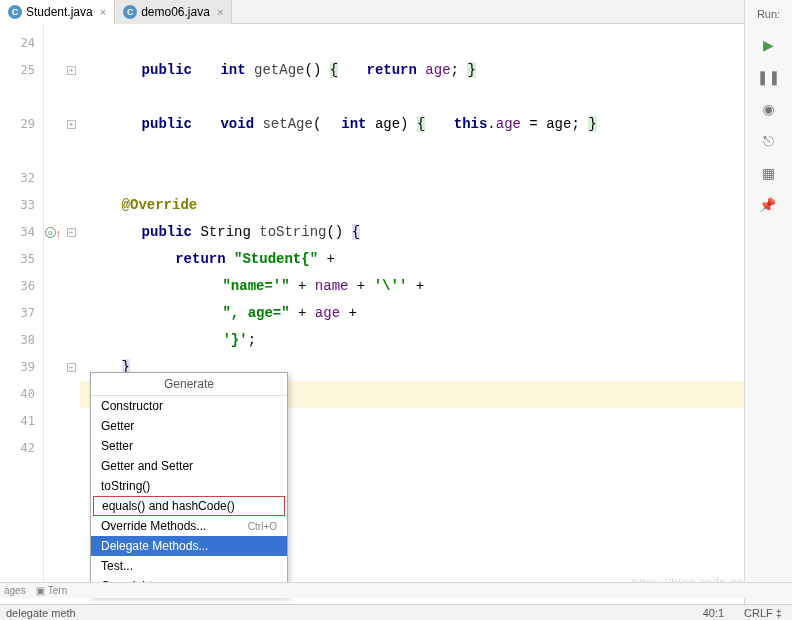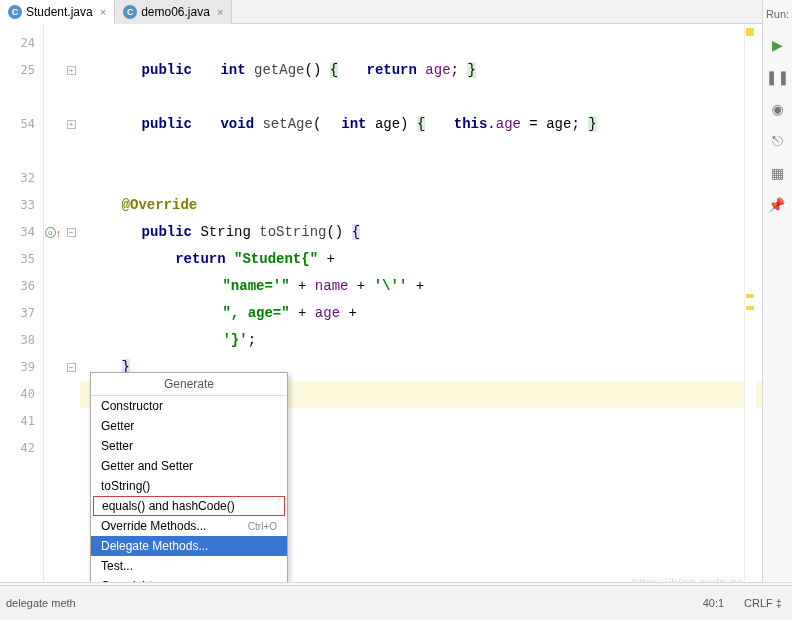--- a/index.html
+++ b/index.html
@@ -26,36 +26,36 @@
     .code-line { height: 27px; line-height: 27px; white-space: pre; padding-left: 8px; }
     .kw { color: #000080; font-weight: bold; padding-left: 20px; }
     .method { color: #444; }
     .field { color: #660e7a; }
     .str { color: #008000; font-weight: bold; }
     .ann { color: #808000; font-weight: bold; }
     .brace-hl { background: #d8f0d8; }
     .caret-bg { background: #e0e0ff; }
     .hl-line { background: #fcf8dc; }
     
-    .right-panel { position: absolute; right: 0; top: 0; width: 30px; height: 100%; border-left: 1px solid #d8d8d8; background: #f7f7f7; display: flex; flex-direction: column; align-items: center; padding-top: 6px; gap: 14px; }
+    .right-panel { position: absolute; right: 0; top: 0; width: 48px; height: 100%; border-left: 1px solid #d8d8d8; background: #f7f7f7; display: flex; flex-direction: column; align-items: center; padding-top: 6px; gap: 14px; }
     .right-panel .lbl { color: #666; font-size: 11px; padding: 2px 4px; }
     .ricon { width: 18px; height: 18px; color: #777; display: flex; align-items: center; justify-content: center; font-size: 14px; }
     .play { color: #4a9c4a; }
     
     .marker-strip { position: absolute; right: 36px; top: 24px; width: 12px; height: 560px; background: #fff; border-left: 1px solid #eee; }
     .marker-y { position: absolute; width: 8px; height: 8px; right: 2px; background: #f7d74c; }
     
     .generate-menu { position: absolute; left: 90px; top: 372px; width: 198px; background: #fff; border: 1px solid #aaa; box-shadow: 2px 2px 6px rgba(0,0,0,0.2); }
     .menu-title { text-align: center; padding: 4px 0; color: #555; border-bottom: 1px solid #ddd; font-size: 12px; }
     .menu-item { padding: 3px 10px; font-size: 12px; cursor: pointer; display: flex; justify-content: space-between; align-items: center; }
     .menu-item.selected { background: #3874d1; color: #fff; }
     .menu-item.boxed { border: 1px solid #d04040; margin: 0 2px; padding: 2px 8px; }
     .shortcut { color: #888; font-size: 10px; }
     
-    .bottom-bar { position: absolute; bottom: 0; left: 0; right: 0; height: 35px; border-top: 1px solid #d0d0d0; background: #f2f2f2; display: flex; align-items: center; font-size: 11px; color: #555; }
+    .bottom-bar { position: absolute; bottom: 0; left: 0; right: 0; height: 16px; border-top: 1px solid #d0d0d0; background: #f2f2f2; display: flex; align-items: center; font-size: 11px; color: #555; }
     .bottom-tabs { display: flex; gap: 10px; padding-left: 6px; }
     .bottom-right { margin-left: auto; display: flex; gap: 20px; padding-right: 10px; align-items: center; }
     .watermark { position: absolute; right: 48px; bottom: 30px; color: #ddd; font-size: 13px; font-style: italic; }
     .status-line { position: absolute; bottom: 22px; left: 0; height: 16px; border-top: 1px solid #d8d8d8; width: 100%; background: #f7f7f7; font-size: 10px; color: #888; padding-left: 4px; display: flex; align-items: center; gap: 10px; }
   </style>
 </head>
 <body>
 
 <div class="tabs-bar">
   <div class="tab">
@@ -68,21 +68,21 @@
     <span>demo06.java</span>
     <span class="tab-close">×</span>
   </div>
 </div>
 
 <div class="editor-area">
   <div class="gutter">
     <div class="gutter-line">24</div>
     <div class="gutter-line">25</div>
     <div class="gutter-line"></div>
-    <div class="gutter-line">54</div>
+    <div class="gutter-line">29</div>
     <div class="gutter-line"></div>
     <div class="gutter-line">32</div>
     <div class="gutter-line">33</div>
     <div class="gutter-line">34</div>
     <div class="gutter-line">35</div>
     <div class="gutter-line">36</div>
     <div class="gutter-line">37</div>
     <div class="gutter-line">38</div>
     <div class="gutter-line">39</div>
     <div class="gutter-line">40</div>

